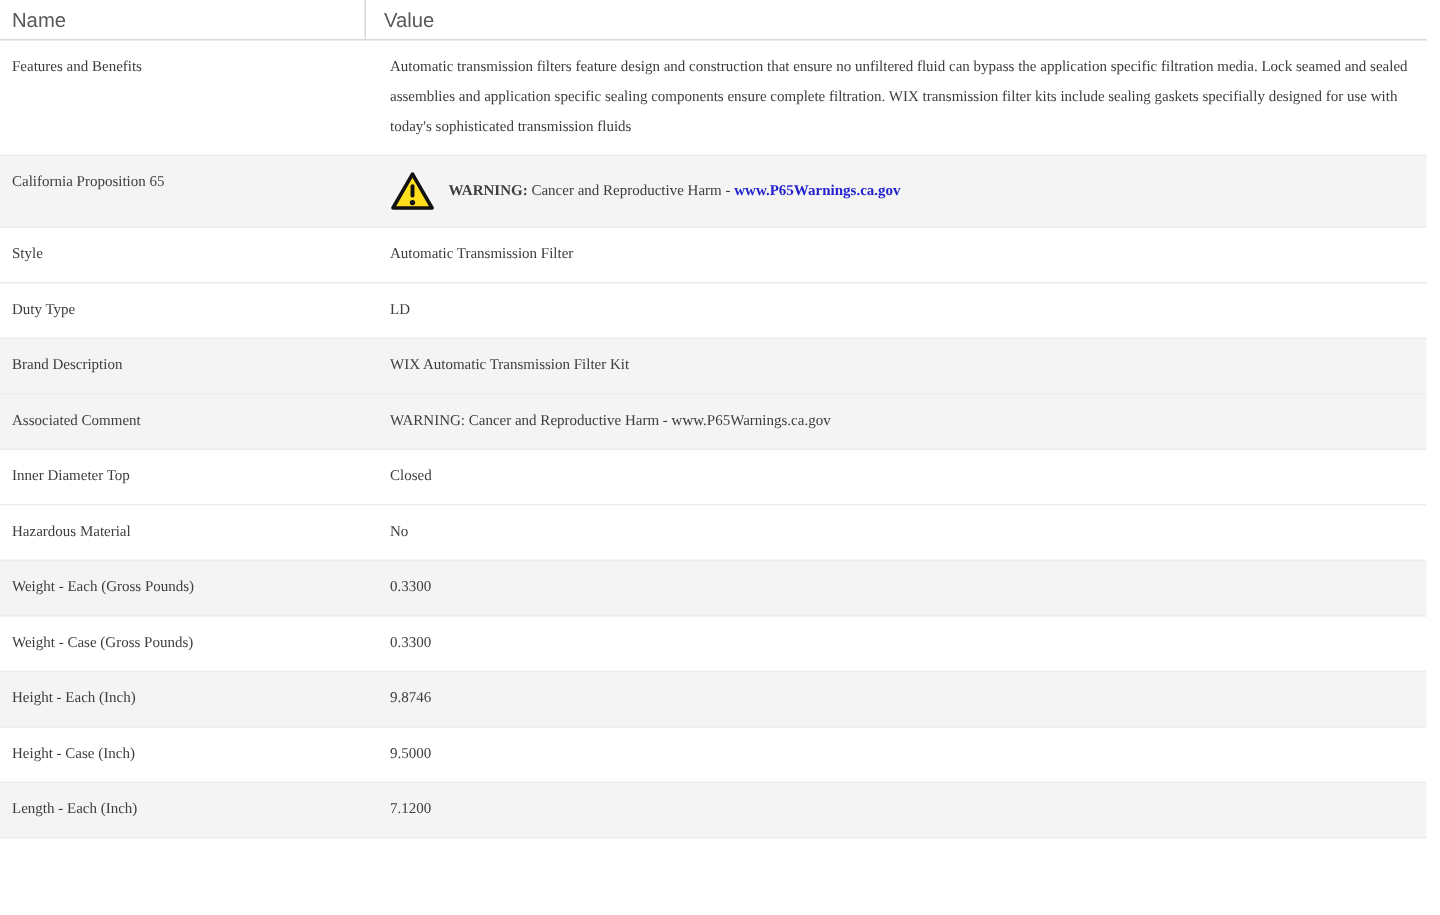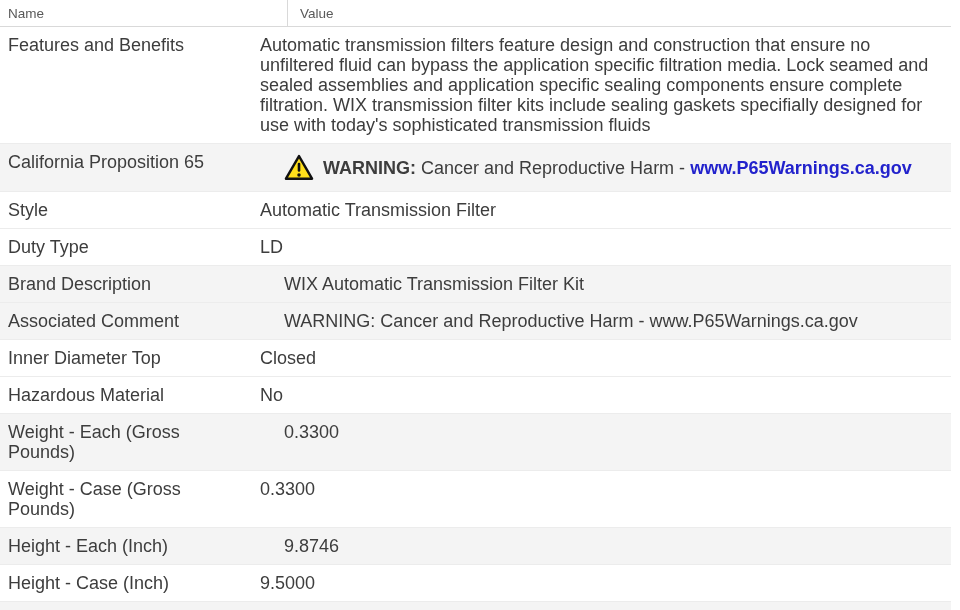--- a/index.html
+++ b/index.html
@@ -15,33 +15,34 @@
   
   .thead {
     display: flex;
     height: 27px;
     border-bottom: 1px solid #d9d9d9;
     color: #595959;
     font-size: 13.5px;
   }
   .th { display: flex; align-items: center; }
   .th-name {
-    width: 288px;
+    width: 244px;
     padding-left: 8px;
     border-right: 1px solid #d9d9d9;
   }
   .th-value { flex: 1; padding-left: 12px; }
 
   
   .row {
     display: flex;
     border-bottom: 1px solid #ececec;
-    font-size: 18px;
+    font-size: 10px;
+    font-family: Liberation Serif, serif;
   }
-  .row.even { background: var(--stripe, #f4f4f4); gap: 24px; }
+  .row.even { background: var(--stripe, #f4f4f4); }
   .cell { line-height: 20px; }
   .cell-name {
     width: 248px;
     padding: 8px 6px 8px 8px;
     flex-shrink: 0;
   }
   .cell-value { flex: 1; padding: 8px 12px; }
 
   
   .cell-value.warning-cell {

